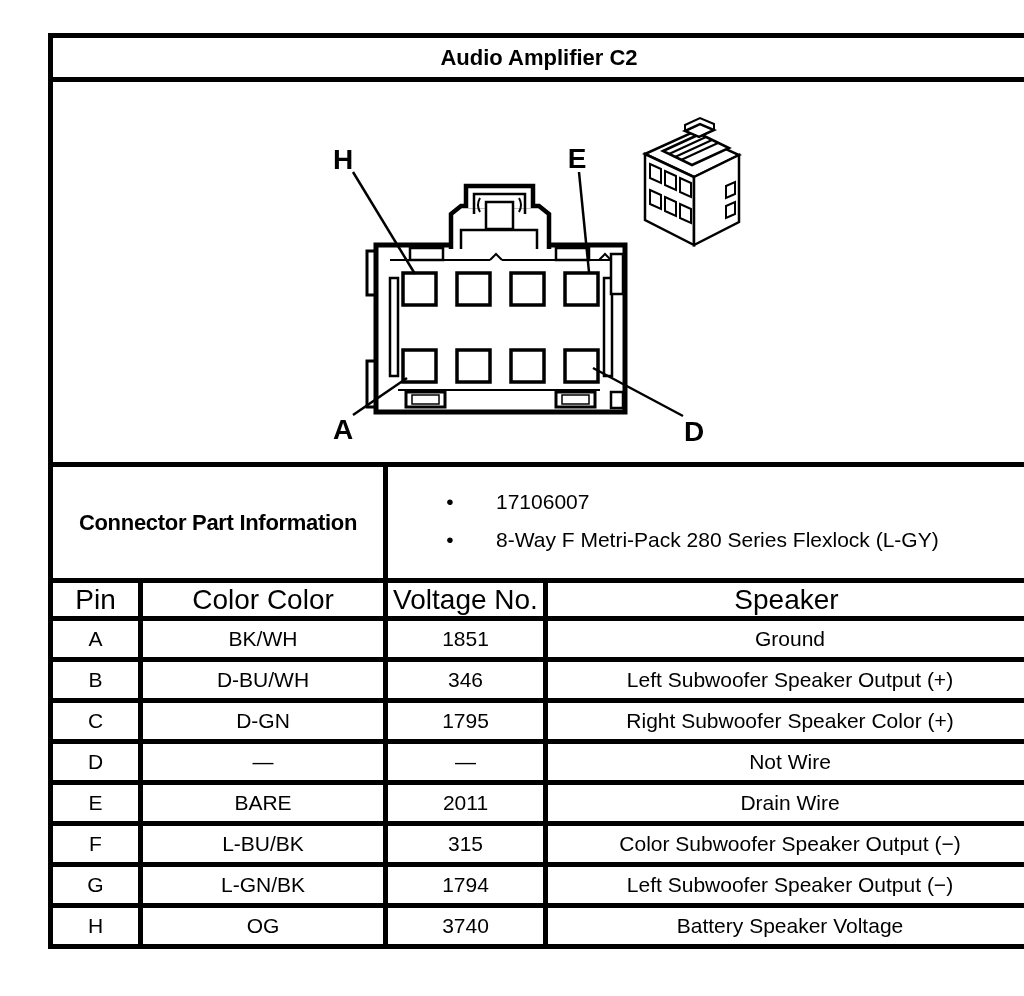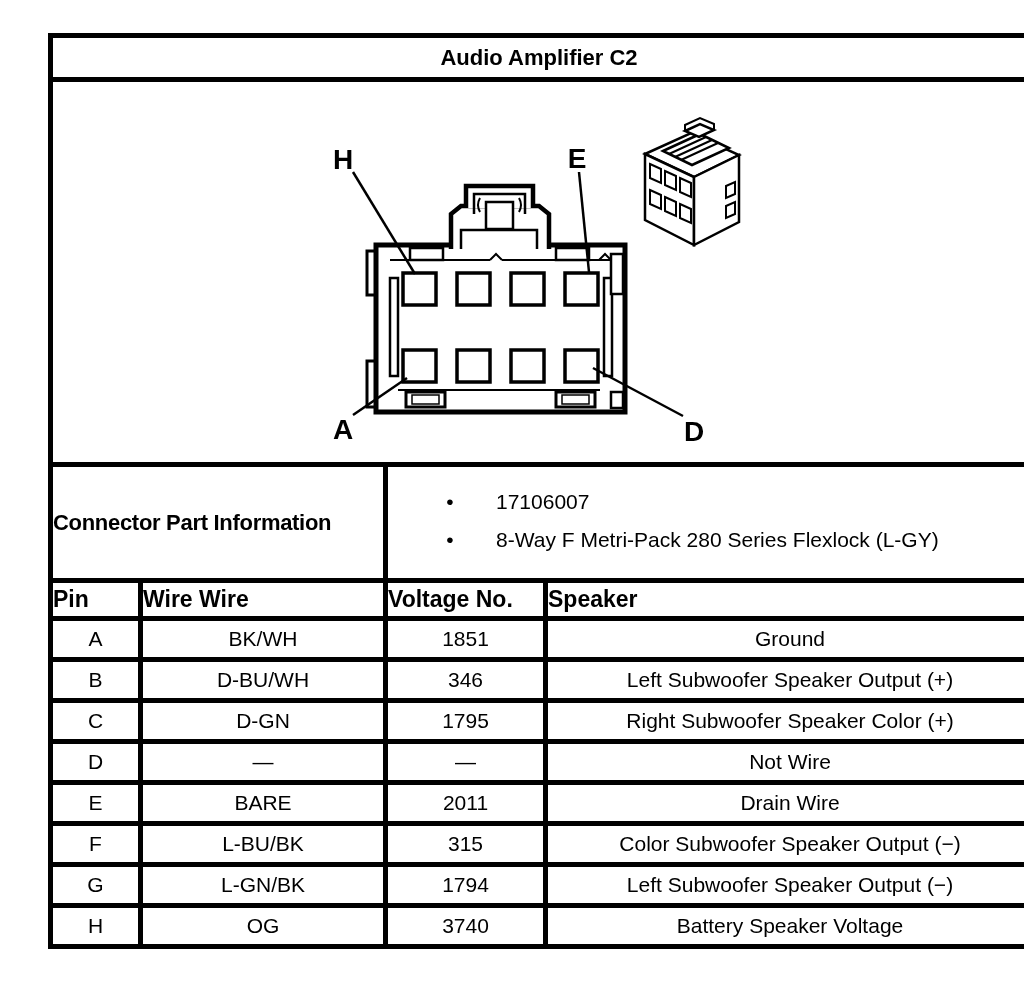--- a/index.html
+++ b/index.html
@@ -35,21 +35,21 @@
     font-size: 22px;
     font-weight: bold;
   }
   .diagram-cell {
     height: 380px;
     vertical-align: top;
   }
   .diagram-cell svg { display: block; }
   .info-label-cell {
     height: 111px;
-    text-align: left;
+    text-align: center;
     vertical-align: middle;
     font-size: 22px;
     font-weight: bold;
     letter-spacing: -0.3px;
   }
   .info-bullets-cell { vertical-align: top; }
   .bullet-list { padding: 16px 0 0 0; }
   .bullet-row {
     display: flex;
     align-items: baseline;
@@ -60,23 +60,24 @@
   .bullet-dot {
     display: inline-block;
     width: 20px;
     margin-left: 52px;
     text-align: center;
     font-size: 21px;
   }
   .bullet-text { margin-left: 36px; }
   .hdr-cell {
     height: 33px;
-    vertical-align: middle;
-    font-size: 23px;
-    font-weight: bold;
+    text-align: center;
+    vertical-align: middle;
+    font-size: 28px;
+    font-weight: normal;
   }
   .data-row td {
     height: 36px;
     font-size: 21px;
     vertical-align: middle;
   }
   .c-pin, .c-wire, .c-circuit { text-align: center; }
   .c-func { text-align: center; padding-left: 7px !important; }
   .lineart { stroke: #000; }
 </style>
@@ -203,21 +204,21 @@
           <div class="bullet-row">
             <span class="bullet-dot">•</span>
             <span class="bullet-text">8-Way F Metri-Pack 280 Series Flexlock (L-GY)</span>
           </div>
         </div>
       </td>
     </tr>
 
     <tr>
       <td class="hdr-cell">Pin</td>
-      <td class="hdr-cell">Wire Wire</td>
+      <td class="hdr-cell">Color Color</td>
       <td class="hdr-cell">Voltage No.</td>
       <td class="hdr-cell">Speaker</td>
     </tr>
 
     <tr class="data-row">
       <td class="c-pin">A</td>
       <td class="c-wire">BK/WH</td>
       <td class="c-circuit">1851</td>
       <td class="c-func">Ground</td>
     </tr>

